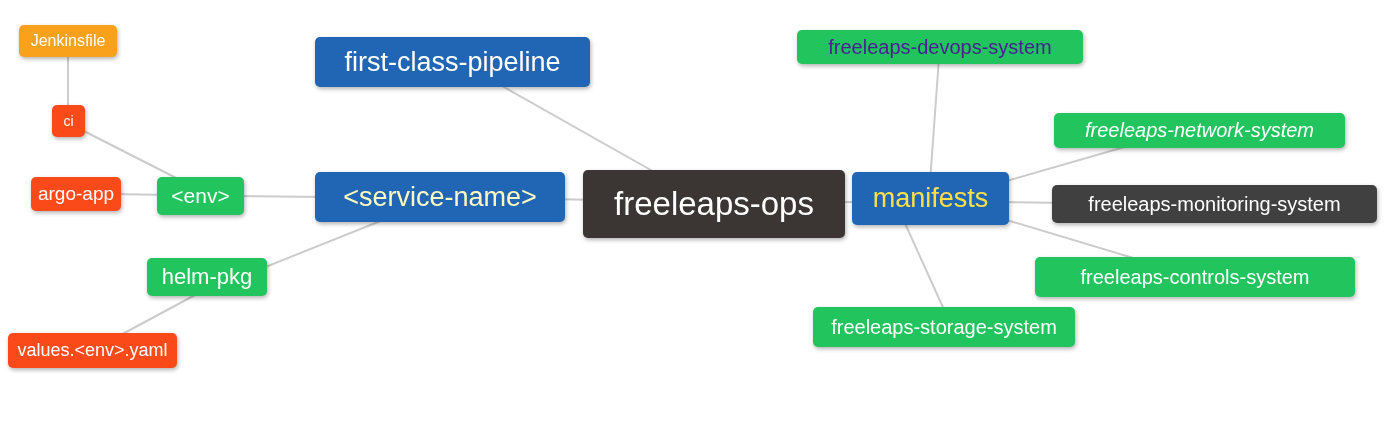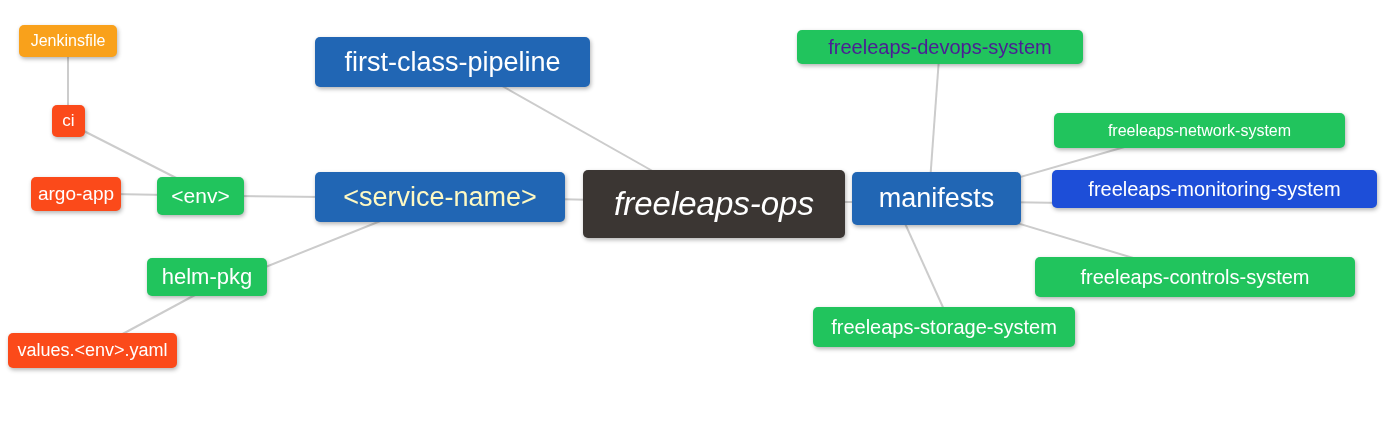--- a/index.html
+++ b/index.html
@@ -59,28 +59,28 @@
       <line x1="552" y1="199" x2="598" y2="200" stroke="#cccccc" stroke-width="2"></line>
       <line x1="835" y1="202" x2="864" y2="202" stroke="#cccccc" stroke-width="2"></line>
       <line x1="930" y1="182" x2="939" y2="58" stroke="#cccccc" stroke-width="2"></line>
       <line x1="996" y1="184" x2="1135" y2="144" stroke="#cccccc" stroke-width="2"></line>
       <line x1="998" y1="202" x2="1066" y2="203" stroke="#cccccc" stroke-width="2"></line>
       <line x1="1000" y1="218" x2="1140" y2="260" stroke="#cccccc" stroke-width="2"></line>
       <line x1="903" y1="219" x2="946" y2="314" stroke="#cccccc" stroke-width="2"></line>
     </svg>
   <div class="node-layer">
       <div class="node" style="left: 19px; top: 25px; width: 98px; height: 32px; background: rgb(249, 161, 27); color: rgb(255, 255, 255); font-size: 16px;">Jenkinsfile</div>
-      <div class="node" style="left: 52px; top: 105px; width: 33px; height: 32px; background: rgb(251, 74, 26); color: rgb(255, 255, 255); font-size: 17px;">ci</div>
+      <div class="node" style="left: 52px; top: 105px; width: 33px; height: 32px; background: rgb(251, 74, 26); color: rgb(255, 255, 255); font-size: 14px;">ci</div>
       <div class="node" style="left: 31px; top: 177px; width: 90px; height: 34px; background: rgb(251, 74, 26); color: rgb(255, 255, 255); font-size: 19px;">argo-app</div>
       <div class="node" style="left: 157px; top: 177px; width: 87px; height: 38px; background: rgb(33, 196, 93); color: rgb(255, 255, 255); font-size: 21px;">&lt;env&gt;</div>
       <div class="node" style="left: 8px; top: 333px; width: 169px; height: 35px; background: rgb(251, 74, 26); color: rgb(255, 255, 255); font-size: 18px;">values.&lt;env&gt;.yaml</div>
       <div class="node" style="left: 147px; top: 258px; width: 120px; height: 38px; background: rgb(33, 196, 93); color: rgb(255, 255, 255); font-size: 22px;">helm-pkg</div>
       <div class="node" style="left: 315px; top: 37px; width: 275px; height: 50px; background: rgb(33, 102, 180); color: rgb(255, 255, 255); font-size: 27px;">first-class-pipeline</div>
       <div class="node" style="left: 315px; top: 172px; width: 250px; height: 50px; background: rgb(33, 102, 180); color: #fef9c3; font-size: 27px;">&lt;service-name&gt;</div>
-      <div class="node" style="left: 583px; top: 170px; width: 262px; height: 68px; background: rgb(59, 54, 51); color: rgb(255, 255, 255); font-size: 33px; font-style: italic;">freeleaps-ops</div>
-      <div class="node" style="left: 852px; top: 172px; width: 169px; height: 53px; background: rgb(33, 102, 180); color: #ffffff; font-size: 27px;">manifests</div>
+      <div class="node" style="left: 583px; top: 170px; width: 262px; height: 68px; background: rgb(59, 54, 51); color: rgb(255, 255, 255); font-size: 33px;">freeleaps-ops</div>
+      <div class="node" style="left: 852px; top: 172px; width: 157px; height: 53px; background: rgb(33, 102, 180); color: #fde047; font-size: 27px;">manifests</div>
       <div class="node" style="left: 797px; top: 30px; width: 286px; height: 34px; background: rgb(33, 196, 93); color: #4c1d95; font-size: 20px;">freeleaps-devops-system</div>
-      <div class="node" style="left: 1054px; top: 113px; width: 291px; height: 35px; background: rgb(33, 196, 93); color: rgb(255, 255, 255); font-size: 16px;">freeleaps-network-system</div>
-      <div class="node" style="left: 1052px; top: 170px; width: 325px; height: 38px; background: #1d4ed8; color: rgb(255, 255, 255); font-size: 20px;">freeleaps-monitoring-system</div>
+      <div class="node" style="left: 1054px; top: 113px; width: 291px; height: 35px; background: rgb(33, 196, 93); color: rgb(255, 255, 255); font-size: 20px; font-style: italic;">freeleaps-network-system</div>
+      <div class="node" style="left: 1052px; top: 185px; width: 325px; height: 38px; background: #404040; color: rgb(255, 255, 255); font-size: 20px;">freeleaps-monitoring-system</div>
       <div class="node" style="left: 1035px; top: 257px; width: 320px; height: 40px; background: rgb(33, 196, 93); color: rgb(255, 255, 255); font-size: 20px;">freeleaps-controls-system</div>
       <div class="node" style="left: 813px; top: 307px; width: 262px; height: 40px; background: rgb(33, 196, 93); color: rgb(255, 255, 255); font-size: 20px;">freeleaps-storage-system</div>
     </div>
 </div>
 
 </body></html>

